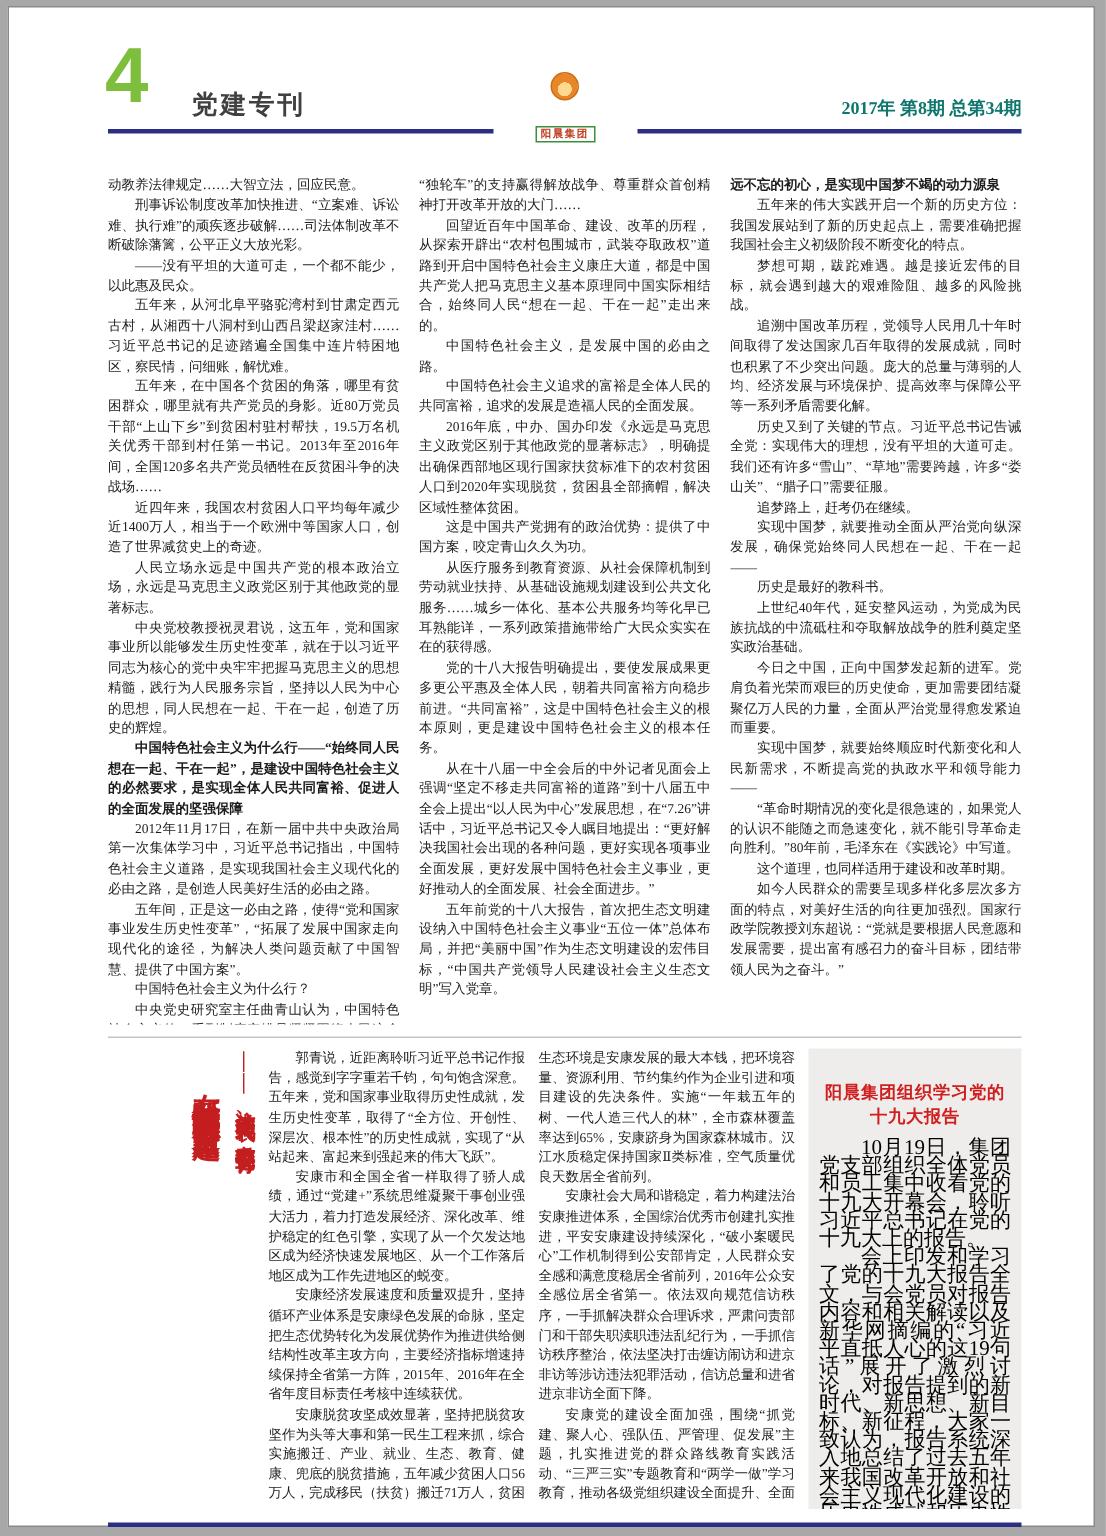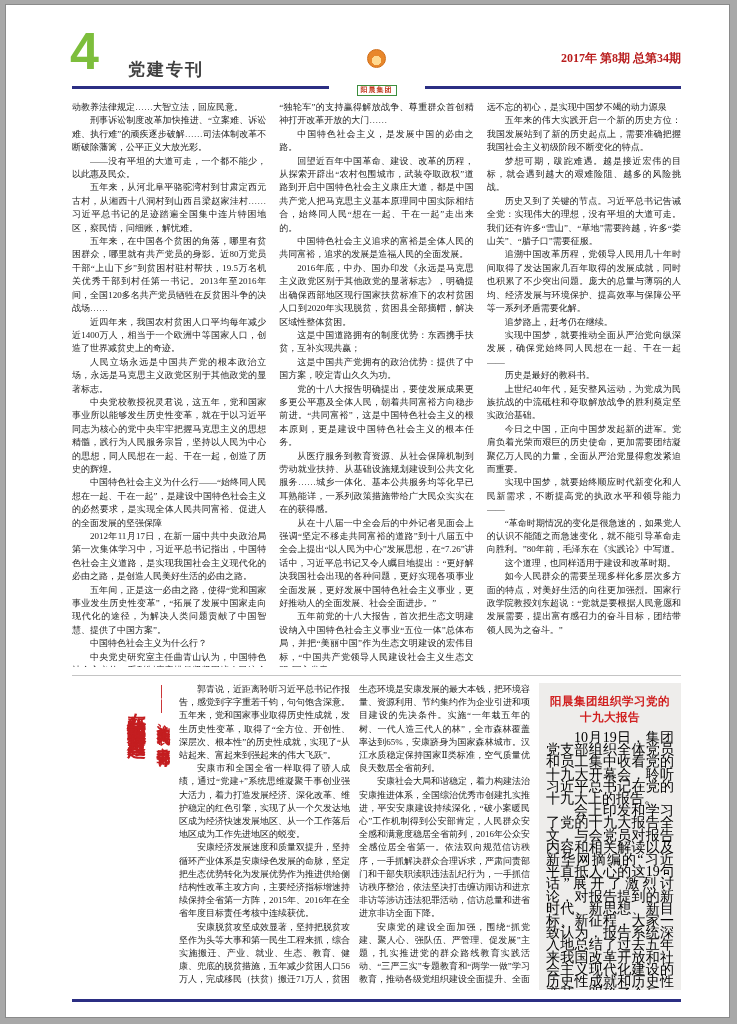--- a/index.html
+++ b/index.html
@@ -6,49 +6,49 @@
   .canvas{position:relative;width:737px;height:1024px;background:#a8a8a8;overflow:hidden;
           font-family:"Liberation Serif","DejaVu Serif",serif;}
   .page{position:absolute;left:5px;top:4px;width:725px;height:1014px;background:#ffffff;
         border:1px solid #8a8a8a;box-sizing:border-box;padding:26px 48px 0 66px;}
   
   .masthead{position:relative;height:52px;}
   .page-num{position:absolute;left:-2px;top:-6px;font-family:"Liberation Sans","DejaVu Sans",sans-serif;
             font-weight:bold;font-size:52px;line-height:52px;color:#7dbe3c;}
   .section-title{position:absolute;left:56px;bottom:2px;font-size:17px;font-weight:bold;color:#404040;
             letter-spacing:2px;}
-  .issue-info{position:absolute;right:0;bottom:16px;font-size:12px;font-weight:bold;color:#b91c1c;}
+  .issue-info{position:absolute;right:0;bottom:2px;font-size:12px;font-weight:bold;color:#0f766e;}
   .header-rule{position:relative;display:flex;align-items:flex-end;height:4px;margin-top:2px;}
   .rule-seg{flex:1;height:3px;background:#2b2e83;}
   .rule-gap{width:96px;height:3px;}
   .logo{position:absolute;left:50%;bottom:-7px;transform:translateX(-50%);text-align:center;width:86px;}
   .logo-sun{display:block;margin:0 auto 1px;width:17px;height:17px;border-radius:50%;
             background:radial-gradient(circle at 50% 62%, #ffd98f 0 34%, #e8872a 35% 100%);
             border:1px solid #cf6b14;}
   .logo-org{display:inline-block;border:1px solid #3d8f3d;color:#c23a1e;font-size:7px;line-height:9px;
             padding:0 3px;font-weight:bold;letter-spacing:1px;background:#fff;margin-top:16px;}
   
-  .top-article{display:flex;gap:13px;margin-top:12px;}
+  .top-article{display:flex;gap:13px;margin-top:28px;}
   .col{flex:1;height:566px;overflow:hidden;font-size:9px;line-height:13.4px;color:#1d1d1d;}
   .para{margin:0;text-indent:2em;text-align:justify;}
-  .para.bold{font-weight:normal;}
+  .para.bold{font-weight:bold;}
   .para.noindent{text-indent:0;}
   .section-divider{height:1px;background:#c4c4c4;margin:8px 0 7px;}
   
   .bottom{display:flex;gap:9px;height:308px;}
   .v-head{writing-mode:vertical-rl;width:98px;height:300px;color:#c41e20;flex:none;
           padding-top:2px;}
   .v-sub{display:block;font-size:13.5px;font-weight:bold;letter-spacing:1px;line-height:1;}
   .v-main{display:block;font-size:19px;font-weight:bold;letter-spacing:2px;line-height:1.1;
           padding-top:13px;margin-right:10px;}
   .b-col{flex:1;height:302px;overflow:hidden;font-size:9px;line-height:13.2px;color:#1d1d1d;}
   .report-box{flex:none;width:128px;height:294px;overflow:hidden;background:#eeedeb;
               padding:7px 7px 6px;box-sizing:content-box;}
   .report-title{color:#d01f1f;font-weight:bold;font-size:11.5px;line-height:1.35;text-align:center;
-                margin:4px 0 7px;letter-spacing:0.5px;}
+                margin:16px 0 7px;letter-spacing:0.5px;}
   .report-box .para{font-size:14px;line-height:12.2px;}
   .bottom-rule{height:3px;background:#2b2e83;margin-top:8px;}
 </style>
 </head>
 <body>
 
 <div class="canvas">
   <div class="page">
 
     <div class="masthead">
@@ -77,37 +77,36 @@
           <p class="para">人民立场永远是中国共产党的根本政治立场，永远是马克思主义政党区别于其他政党的显著标志。</p>
           <p class="para">中央党校教授祝灵君说，这五年，党和国家事业所以能够发生历史性变革，就在于以习近平同志为核心的党中央牢牢把握马克思主义的思想精髓，践行为人民服务宗旨，坚持以人民为中心的思想，同人民想在一起、干在一起，创造了历史的辉煌。</p>
           <p class="para bold">中国特色社会主义为什么行——“始终同人民想在一起、干在一起”，是建设中国特色社会主义的必然要求，是实现全体人民共同富裕、促进人的全面发展的坚强保障</p>
           <p class="para">2012年11月17日，在新一届中共中央政治局第一次集体学习中，习近平总书记指出，中国特色社会主义道路，是实现我国社会主义现代化的必由之路，是创造人民美好生活的必由之路。</p>
           <p class="para">五年间，正是这一必由之路，使得“党和国家事业发生历史性变革”，“拓展了发展中国家走向现代化的途径，为解决人类问题贡献了中国智慧、提供了中国方案”。</p>
           <p class="para">中国特色社会主义为什么行？</p>
           <p class="para">中央党史研究室主任曲青山认为，中国特色社会主义的一系列制度安排是紧紧围绕人民这个中心，确保执政党始终同人民想在一起、干在一起，使得绝大多数中国人成为这个进程的受益者；而西方的制度安排显然没有做到这一点。</p>
         </div>
       <div class="col">
           <p class="para noindent">“独轮车”的支持赢得解放战争、尊重群众首创精神打开改革开放的大门……</p>
+          <p class="para">回望近百年中国革命、建设、改革的历程，从探索开辟出“农村包围城市，武装夺取政权”道路到开启中国特色社会主义康庄大道，都是中国共产党人把马克思主义基本原理同中国实际相结合，始终同人民“想在一起、干在一起”走出来的。</p>
           <p class="para">中国特色社会主义，是发展中国的必由之路。</p>
-          <p class="para">回望近百年中国革命、建设、改革的历程，从探索开辟出“农村包围城市，武装夺取政权”道路到开启中国特色社会主义康庄大道，都是中国共产党人把马克思主义基本原理同中国实际相结合，始终同人民“想在一起、干在一起”走出来的。</p>
           <p class="para">中国特色社会主义追求的富裕是全体人民的共同富裕，追求的发展是造福人民的全面发展。</p>
           <p class="para">2016年底，中办、国办印发《永远是马克思主义政党区别于其他政党的显著标志》，明确提出确保西部地区现行国家扶贫标准下的农村贫困人口到2020年实现脱贫，贫困县全部摘帽，解决区域性整体贫困。</p>
-          <p class="para">这是中国道路拥有的制度优势：东西携手扶贫，互补实现共赢；</p>
           <p class="para">这是中国共产党拥有的政治优势：提供了中国方案，咬定青山久久为功。</p>
+          <p class="para">从医疗服务到教育资源、从社会保障机制到劳动就业扶持、从基础设施规划建设到公共文化服务……城乡一体化、基本公共服务均等化早已耳熟能详，一系列政策措施带给广大民众实实在在的获得感。</p>
           <p class="para">党的十八大报告明确提出，要使发展成果更多更公平惠及全体人民，朝着共同富裕方向稳步前进。“共同富裕”，这是中国特色社会主义的根本原则，更是建设中国特色社会主义的根本任务。</p>
-          <p class="para">从医疗服务到教育资源、从社会保障机制到劳动就业扶持、从基础设施规划建设到公共文化服务……城乡一体化、基本公共服务均等化早已耳熟能详，一系列政策措施带给广大民众实实在在的获得感。</p>
           <p class="para">从在十八届一中全会后的中外记者见面会上强调“坚定不移走共同富裕的道路”到十八届五中全会上提出“以人民为中心”发展思想，在“7.26”讲话中，习近平总书记又令人瞩目地提出：“更好解决我国社会出现的各种问题，更好实现各项事业全面发展，更好发展中国特色社会主义事业，更好推动人的全面发展、社会全面进步。”</p>
           <p class="para">五年前党的十八大报告，首次把生态文明建设纳入中国特色社会主义事业“五位一体”总体布局，并把“美丽中国”作为生态文明建设的宏伟目标，“中国共产党领导人民建设社会主义生态文明”写入党章。</p>
         </div>
       <div class="col">
           <p class="para bold noindent">远不忘的初心，是实现中国梦不竭的动力源泉</p>
           <p class="para">五年来的伟大实践开启一个新的历史方位：我国发展站到了新的历史起点上，需要准确把握我国社会主义初级阶段不断变化的特点。</p>
           <p class="para">梦想可期，跋跎难遇。越是接近宏伟的目标，就会遇到越大的艰难险阻、越多的风险挑战。</p>
+          <p class="para">追溯中国改革历程，党领导人民用几十年时间取得了发达国家几百年取得的发展成就，同时也积累了不少突出问题。庞大的总量与薄弱的人均、经济发展与环境保护、提高效率与保障公平等一系列矛盾需要化解。</p>
           <p class="para">历史又到了关键的节点。习近平总书记告诫全党：实现伟大的理想，没有平坦的大道可走。我们还有许多“雪山”、“草地”需要跨越，许多“娄山关”、“腊子口”需要征服。</p>
-          <p class="para">追溯中国改革历程，党领导人民用几十年时间取得了发达国家几百年取得的发展成就，同时也积累了不少突出问题。庞大的总量与薄弱的人均、经济发展与环境保护、提高效率与保障公平等一系列矛盾需要化解。</p>
           <p class="para">追梦路上，赶考仍在继续。</p>
           <p class="para">实现中国梦，就要推动全面从严治党向纵深发展，确保党始终同人民想在一起、干在一起——</p>
           <p class="para">历史是最好的教科书。</p>
           <p class="para">上世纪40年代，延安整风运动，为党成为民族抗战的中流砥柱和夺取解放战争的胜利奠定坚实政治基础。</p>
           <p class="para">今日之中国，正向中国梦发起新的进军。党肩负着光荣而艰巨的历史使命，更加需要团结凝聚亿万人民的力量，全面从严治党显得愈发紧迫而重要。</p>
           <p class="para">实现中国梦，就要始终顺应时代新变化和人民新需求，不断提高党的执政水平和领导能力——</p>
           <p class="para">“革命时期情况的变化是很急速的，如果党人的认识不能随之而急速变化，就不能引导革命走向胜利。”80年前，毛泽东在《实践论》中写道。</p>
           <p class="para">这个道理，也同样适用于建设和改革时期。</p>
           <p class="para">如今人民群众的需要呈现多样化多层次多方面的特点，对美好生活的向往更加强烈。国家行政学院教授刘东超说：“党就是要根据人民意愿和发展需要，提出富有感召力的奋斗目标，团结带领人民为之奋斗。”</p>
         </div>

